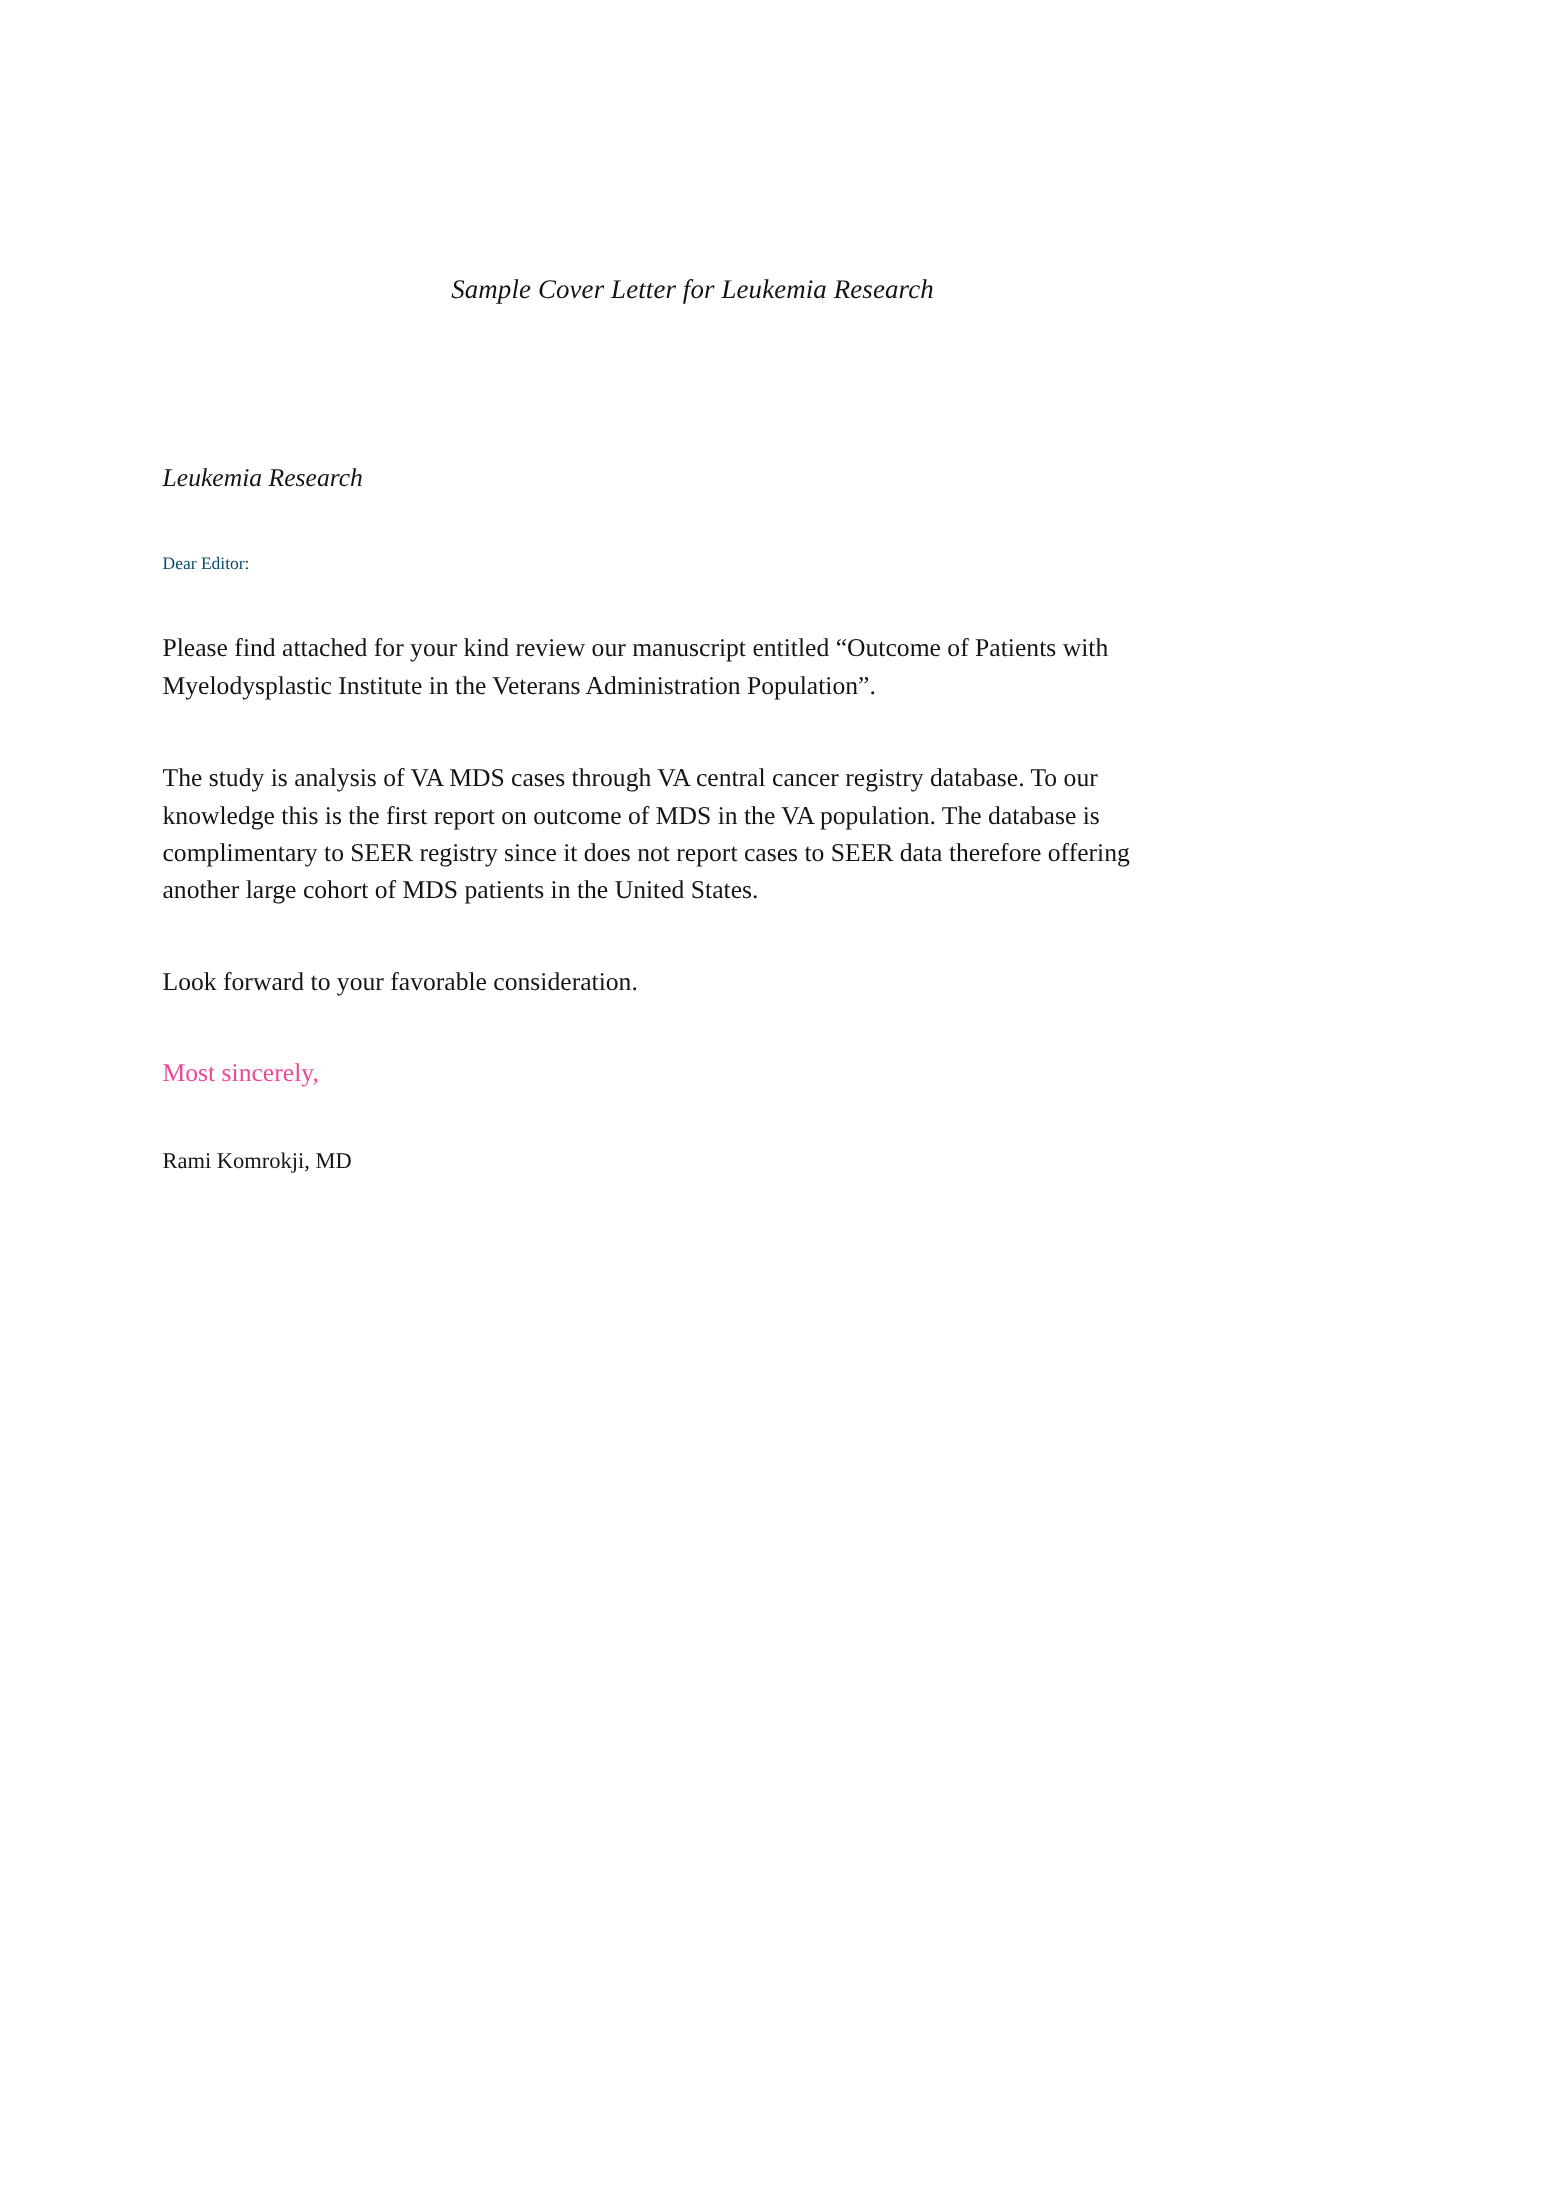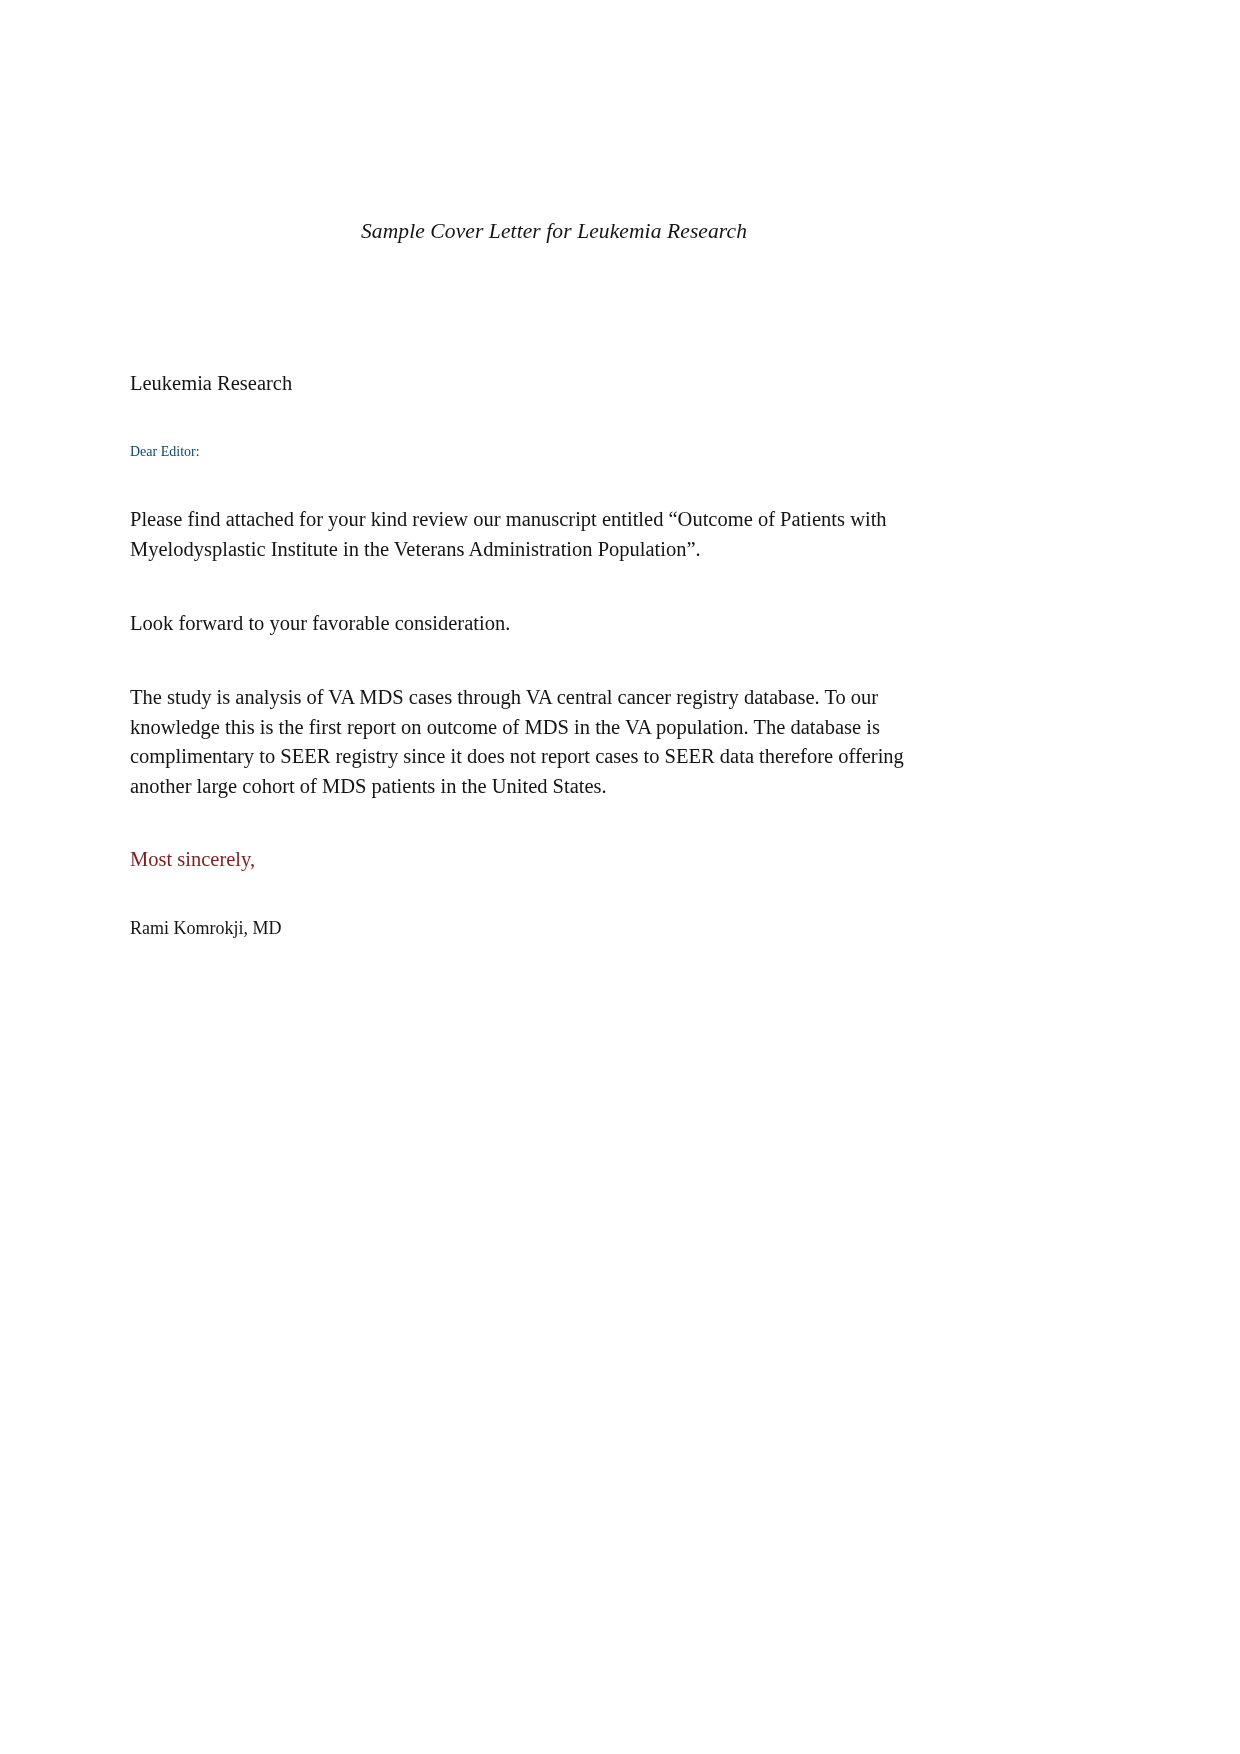--- a/index.html
+++ b/index.html
@@ -36,20 +36,21 @@
 
   
   .letter {
     position: absolute;
     left: 130px;
     top: 370px;
     width: 776px;
   }
 
   .journal-name {
+    font-style: italic;
     font-size: 20.5px;
     line-height: 1.3;
     margin: 0 0 46px 0;
     color: #141414;
   }
 
   .salutation {
     font-size: 14px;
     line-height: 1.3;
     margin: 0 0 44px 0;
@@ -62,21 +63,21 @@
     margin: 0 0 44px 0;
     color: #141414;
     text-align: left;
     white-space: pre-line;
   }
 
   .closing {
     font-size: 20.5px;
     line-height: 1.3;
     margin: 0 0 44px 0;
-    color: #7f1d1d;
+    color: #ec4899;
   }
 
   .signature {
     margin: 28px 0 0 0;
   }
 
   .signature-line {
     font-size: 18px;
     line-height: 1.32;
     color: #141414;
@@ -90,23 +91,23 @@
   <div class="doc-title">Sample Cover Letter for Leukemia Research</div>
 
   <div class="letter">
 
     <div class="journal-name">Leukemia Research</div>
 
     <div class="salutation">Dear Editor:</div>
 
     <p class="para">Please find attached for your kind review our manuscript entitled “Outcome of Patients with Myelodysplastic Institute in the Veterans Administration Population”.</p>
 
+    <p class="para">The study is analysis of VA MDS cases through VA central cancer registry database. To our knowledge this is the first report on outcome of MDS in the VA population. The database is complimentary to SEER registry since it does not report cases to SEER data therefore offering another large cohort of MDS patients in the United States.</p>
+
     <p class="para">Look forward to your favorable consideration.</p>
-
-    <p class="para">The study is analysis of VA MDS cases through VA central cancer registry database. To our knowledge this is the first report on outcome of MDS in the VA population. The database is complimentary to SEER registry since it does not report cases to SEER data therefore offering another large cohort of MDS patients in the United States.</p>
 
     <div class="closing">Most sincerely,</div>
 
     <div class="signature">
       <div class="signature-line">Rami Komrokji, MD</div>
     </div>
 
   </div>
 </div>
 

